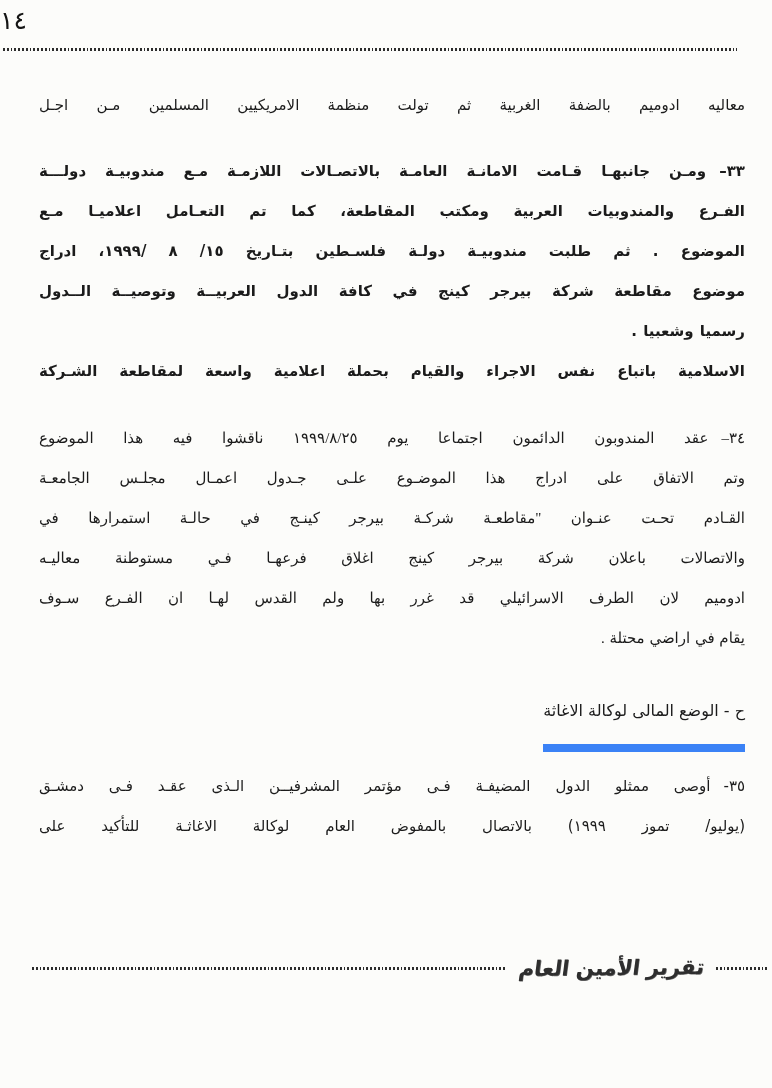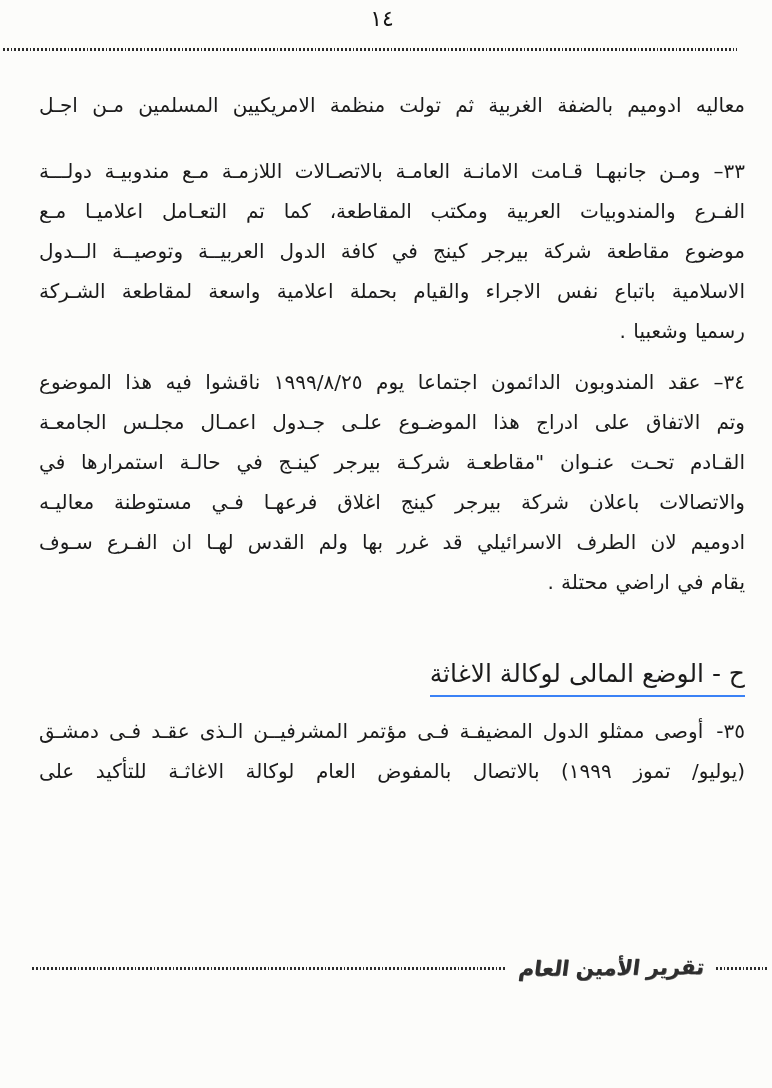--- a/index.html
+++ b/index.html
@@ -8,61 +8,61 @@
     overflow: hidden;
     background: #fcfcfa;
     font-family: "DejaVu Sans", sans-serif;
     color: #1b1b1b;
     direction: rtl;
   }
   .page { position: absolute; inset: 0; width: 772px; height: 1088px; }
 
   .page-number {
     position: absolute; top: 6px; left: 0; right: 8px;
-    text-align: center;
-    font-size: 22px;
+    text-align: left;
+    font-size: 25px;
     letter-spacing: 3px;
     color: #141414;
   }
 
   .dotted-rule {
     background: repeating-linear-gradient(90deg, #2c2c2c 0 1.8px, rgba(0,0,0,0) 1.8px 3.8px);
     height: 3px;
   }
   .top-rule {
     position: absolute; top: 48px; left: 3px; width: 734px;
   }
 
   .content {
     position: absolute; top: 85px; right: 27px; width: 706px;
   }
 
   .block.para .line {
-    font-size: 20px;
+    font-size: 15px;
     line-height: 40px;
     text-align: justify;
     text-align-last: justify;
     word-spacing: 1px;
   }
   .block.para .line.short { text-align-last: right; }
 
   .block:nth-child(1) { margin-bottom: 26px; }
-  .block:nth-child(2) { margin-bottom: 11px; }
-  .block:nth-child(3) { margin-bottom: 56px; }
+  .block:nth-child(2) { margin-bottom: 27px; font-weight: bold; }
+  .block:nth-child(3) { margin-bottom: 37px; font-family: Liberation Serif, serif; }
   .block:nth-child(4) { margin-bottom: 14px; }
 
   .marker { margin-left: 13px; white-space: nowrap; }
 
   .block.heading { text-align: right; }
   .heading-text {
     display: inline-block;
-    font-size: 25px;
+    font-size: 16px;
     line-height: 32px;
-    padding-bottom: 5px;
-    border-bottom: 2px solid #3b82f6;
+    padding-bottom: 17px;
+    border-bottom: 8px solid #3b82f6;
   }
 
   .footer {
     position: absolute; top: 948px; left: 0; right: 0; height: 40px;
     display: flex; align-items: center; direction: rtl;
   }
   .footer-rule-right { width: 52px; margin-right: 4px; margin-left: 12px; }
   .signature {
     font-size: 21px;
     font-weight: bold;
@@ -82,23 +82,24 @@
 
   <div class="dotted-rule top-rule"></div>
 
   <div class="content">
       <div class="block para">
         <div class="line">معاليه ادوميم بالضفة الغربية ثم تولت منظمة الامريكيين المسلمين مـن اجـل</div>
       </div>
       <div class="block para">
         <div class="line"><span class="marker">٣٣–</span><span>ومـن جانبهـا قـامت الامانـة العامـة بالاتصـالات اللازمـة مـع مندوبيـة دولـــة</span></div>
         <div class="line">الفـرع والمندوبيات العربية ومكتب المقاطعة، كما تم التعـامل اعلاميـا مـع</div>
+        <div class="line">الموضوع . ثم طلبت مندوبيـة دولـة فلسـطين بتـاريخ ١٥/ ٨ /١٩٩٩، ادراج</div>
         <div class="line">موضوع مقاطعة شركة بيرجر كينج في كافة الدول العربيــة وتوصيــة الــدول</div>
+        <div class="line short">رسميا وشعبيا .</div>
         <div class="line">الاسلامية باتباع نفس الاجراء والقيام بحملة اعلامية واسعة لمقاطعة الشـركة</div>
-        <div class="line short">رسميا وشعبيا .</div>
       </div>
       <div class="block para">
         <div class="line"><span class="marker">٣٤–</span><span>عقد المندوبون الدائمون اجتماعا يوم ١٩٩٩/٨/٢٥ ناقشوا فيه هذا الموضوع</span></div>
         <div class="line">وتم الاتفاق على ادراج هذا الموضـوع علـى جـدول اعمـال مجلـس الجامعـة</div>
         <div class="line">القـادم تحـت عنـوان "مقاطعـة شركـة بيرجر كينـج في حالـة استمرارها في</div>
         <div class="line">والاتصالات باعلان شركة بيرجر كينج اغلاق فرعهـا فـي مستوطنة معاليـه</div>
         <div class="line">ادوميم لان الطرف الاسرائيلي قد غرر بها ولم القدس لهـا ان الفـرع سـوف</div>
         <div class="line short">يقام في اراضي محتلة .</div>
       </div>
       <div class="block heading"><span class="heading-text">ح - الوضع المالى لوكالة الاغاثة</span></div>

